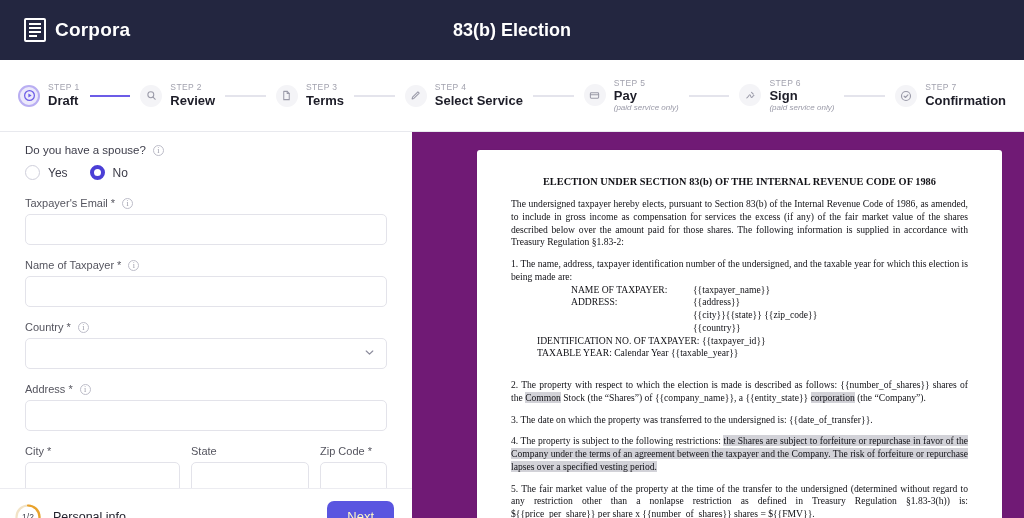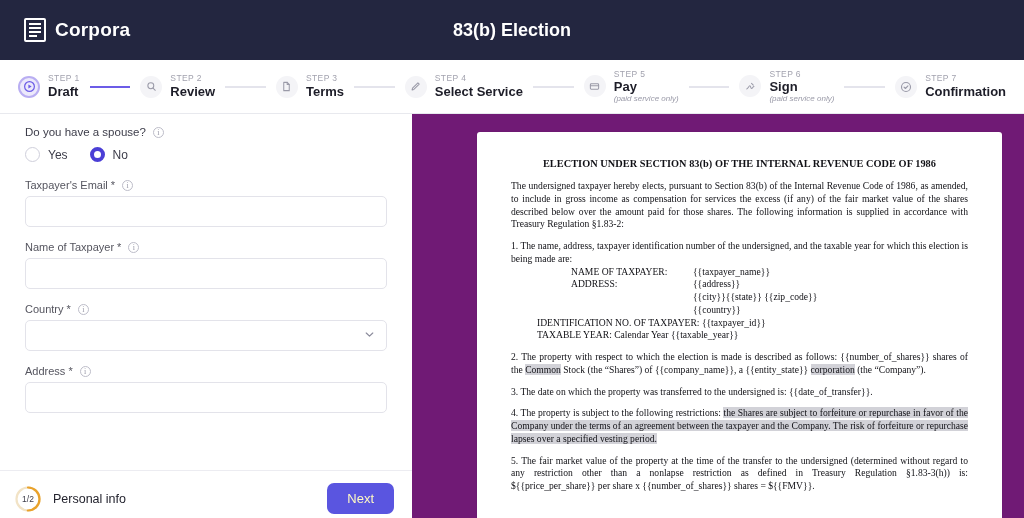--- a/index.html
+++ b/index.html
@@ -39,21 +39,21 @@
   .brand-name {
     color: #ffffff; font-size: 19px; font-weight: bold; letter-spacing: .2px;
   }
   .topbar-title {
     position: absolute; left: 0; right: 0; text-align: center;
     color: #ffffff; font-size: 18px; font-weight: bold; pointer-events: none;
   }
 
   
   .stepper {
-    height: 54px;
+    height: 72px;
     background: #ffffff;
     border-bottom: 1px solid #e8e9ee;
     display: flex;
     align-items: center;
     padding: 0 18px;
     overflow: hidden;
   }
   .step { display: flex; align-items: center; gap: 8px; flex: 0 0 auto; }
   .step-bullet {
     width: 22px; height: 22px; border-radius: 50%;
@@ -360,20 +360,40 @@
           </div>
           <div class="field">
             <div class="field-label">
               <span>Address *</span>
               <span class="info-icon">i</span>
             </div>
             <div class="input-box" title=""></div>
           </div>
         </div>
 
+      <div class="row3" id="address-row-host">
+          <div class="c1">
+            <div class="field-label">
+              <span>City *</span>
+            </div>
+            <div class="input-box"></div>
+          </div>
+          <div class="c2">
+            <div class="field-label">
+              <span>State</span>
+            </div>
+            <div class="input-box"></div>
+          </div>
+          <div class="c3">
+            <div class="field-label">
+              <span>Zip Code *</span>
+            </div>
+            <div class="input-box"></div>
+          </div>
+        </div>
     </div>
 
     <div class="form-footer">
       <div class="progress-wrap">
         <div class="progress-ring">
           <svg width="28" height="28" viewBox="0 0 28 28">
             <circle cx="14" cy="14" r="11.5" fill="none" stroke="#f2e3c6" stroke-width="2.2"></circle>
             <circle id="ring-arc" cx="14" cy="14" r="11.5" fill="none" stroke="#e9a22b" stroke-width="2.2" stroke-linecap="round" stroke-dasharray="36.12831551628262 72.25663103256524"></circle>
           </svg>
           <span class="progress-text">1/2</span>
@@ -413,21 +433,21 @@
             </div>
           </div>
         <div class="ib-row wide" style="margin-left:26px">
           <span>IDENTIFICATION NO. OF TAXPAYER:  {{taxpayer_id}}</span>
         </div>
         <div class="ib-row wide" style="margin-left:26px">
           <span>TAXABLE YEAR:  Calendar Year {{taxable_year}}</span>
         </div>
       </div>
 
-      <div class="doc-p" style="margin-top:9px">
+      <div class="doc-p" style="margin-top:19px">
         <span>2.  The property with respect to which the election is made is described as follows: {{number_of_shares}} shares of the </span><span class="hl">Common</span><span> Stock (the “Shares”) of {{company_name}}, a {{entity_state}} </span><span class="hl">corporation</span><span> (the “Company”).</span>
       </div>
 
       <div class="doc-p nojust">3. The date on which the property was transferred to the undersigned is: {{date_of_transfer}}.</div>
 
       <div class="doc-p">
         <span>4. The property is subject to the following restrictions: </span><span class="hl">the Shares are subject to forfeiture or repurchase in favor of the Company under the terms of an agreement between the taxpayer and the Company. The risk of forfeiture or repurchase lapses over a specified vesting period.</span>
       </div>
 
       <div class="doc-p">5. The fair market value of the property at the time of the transfer to the undersigned (determined without regard to any restriction other than a nonlapse restriction as defined in Treasury Regulation §1.83-3(h)) is: ${{price_per_share}} per share x {{number_of_shares}} shares = ${{FMV}}.</div>

